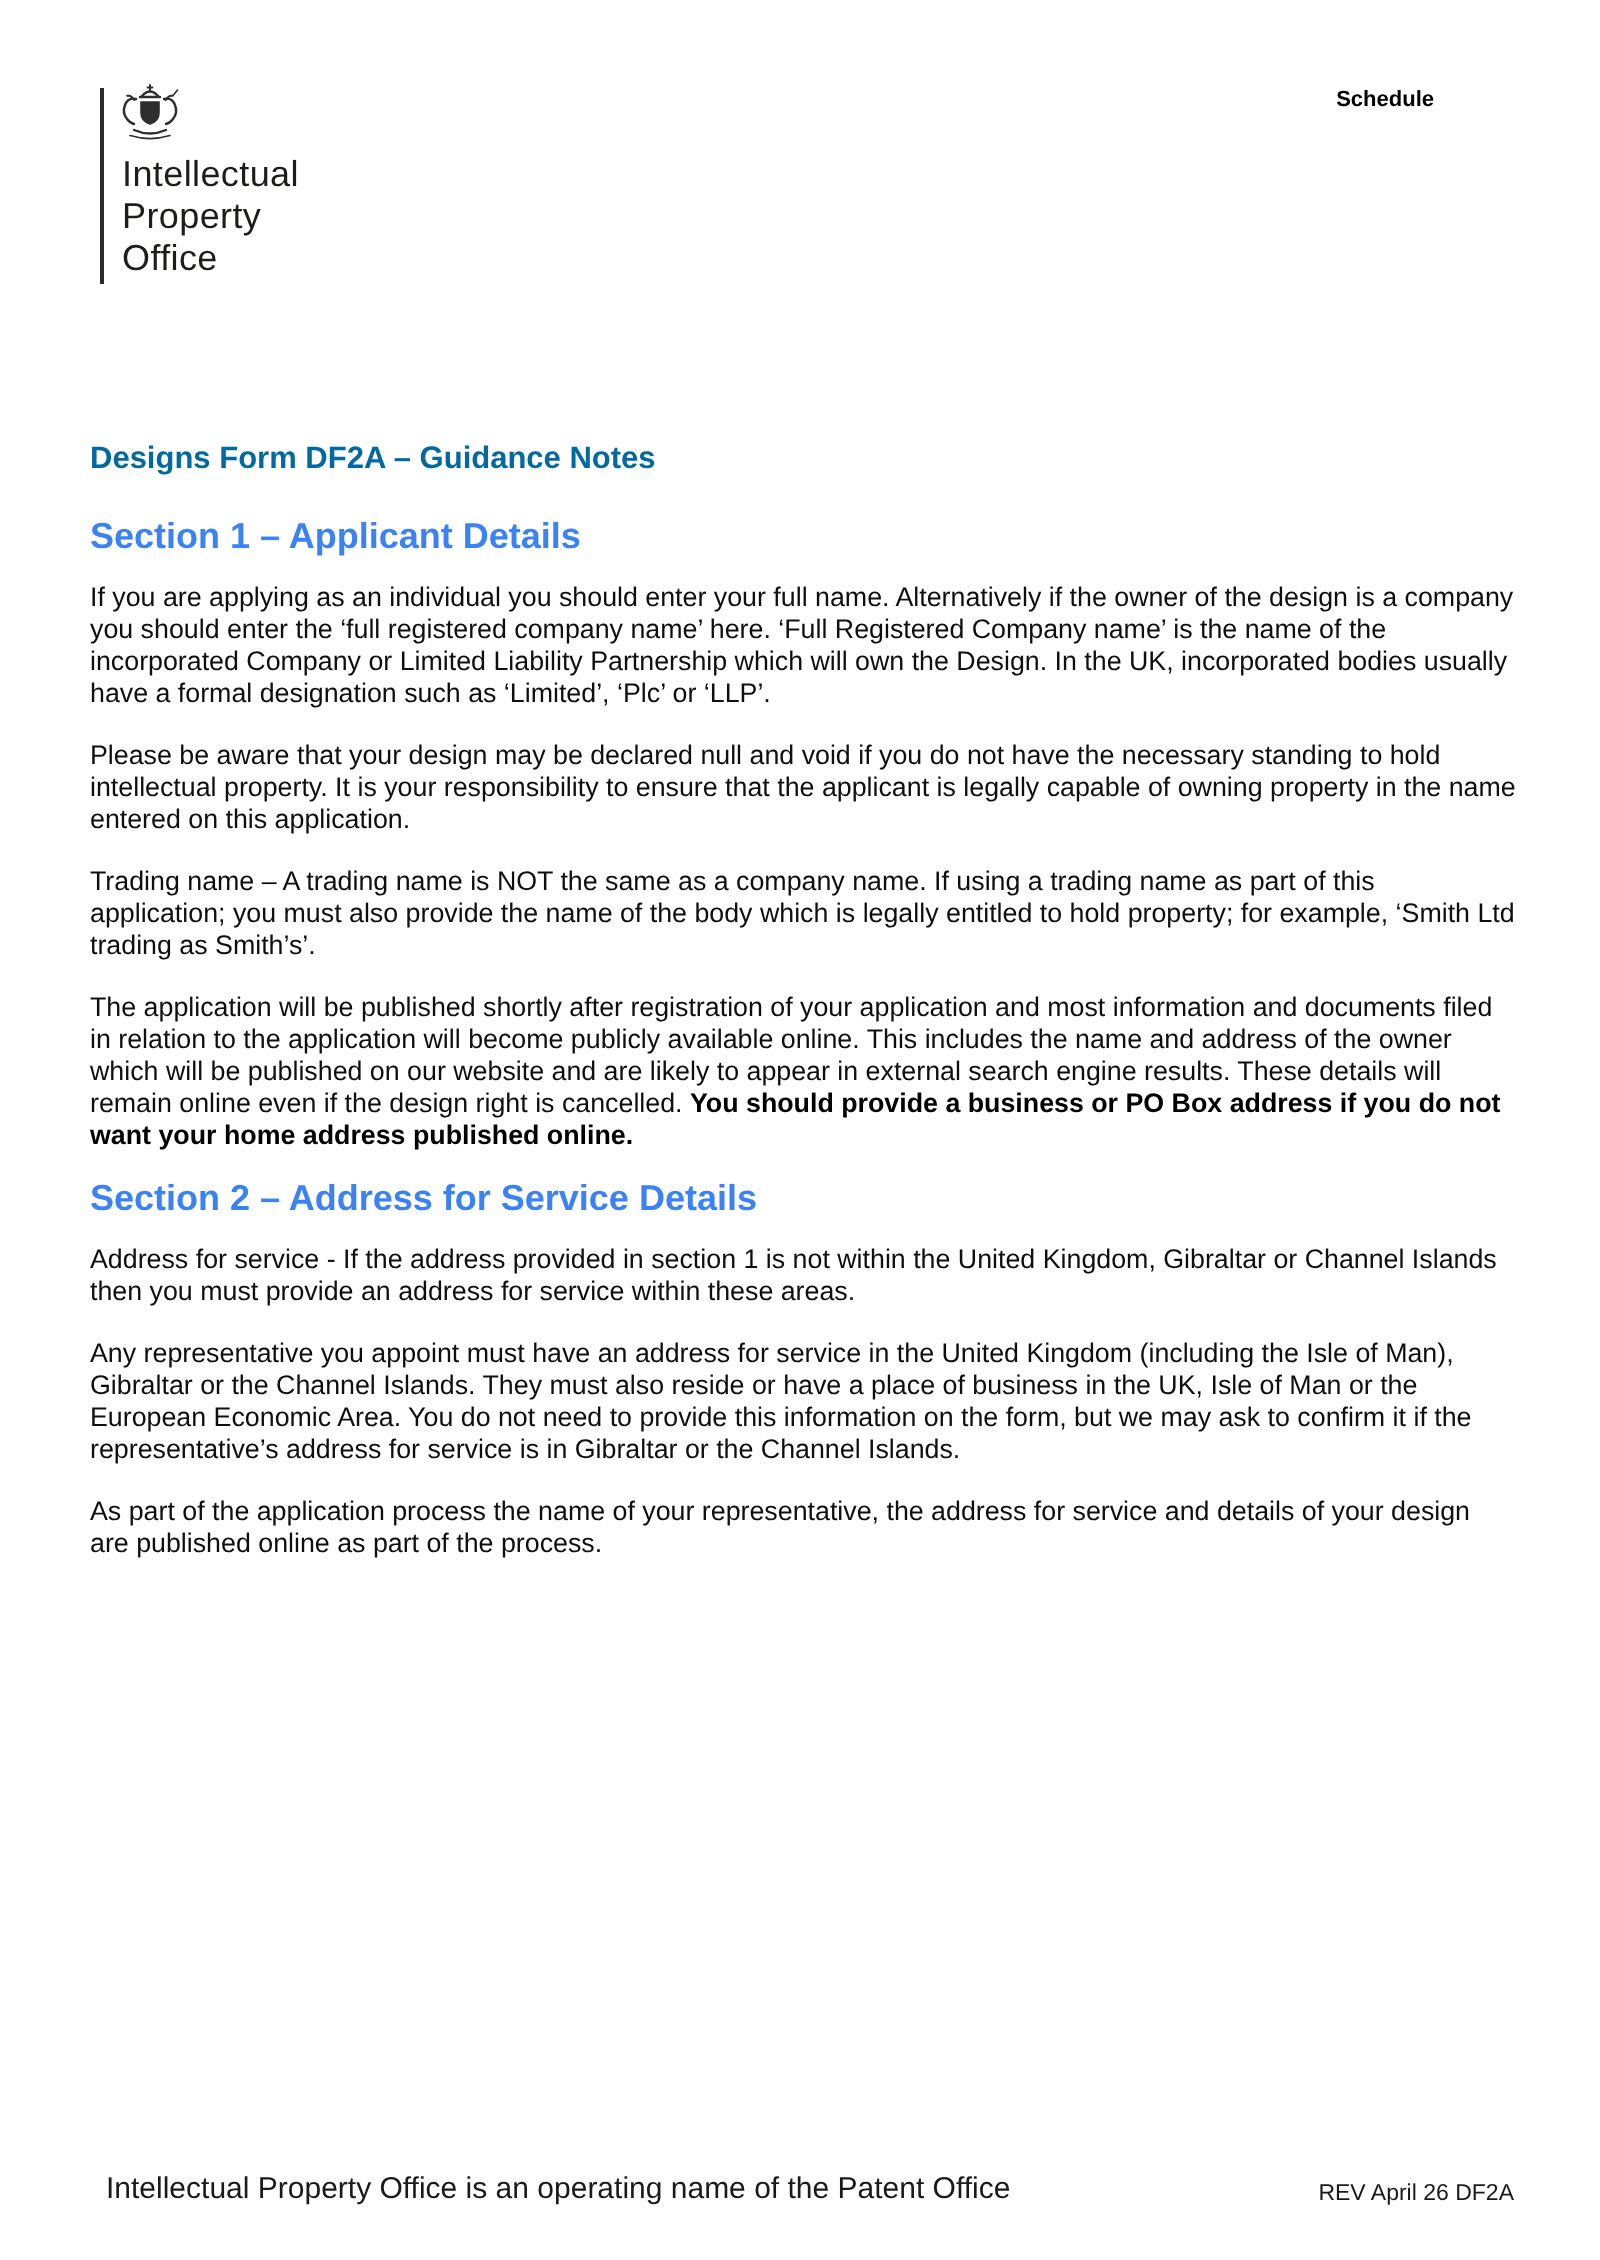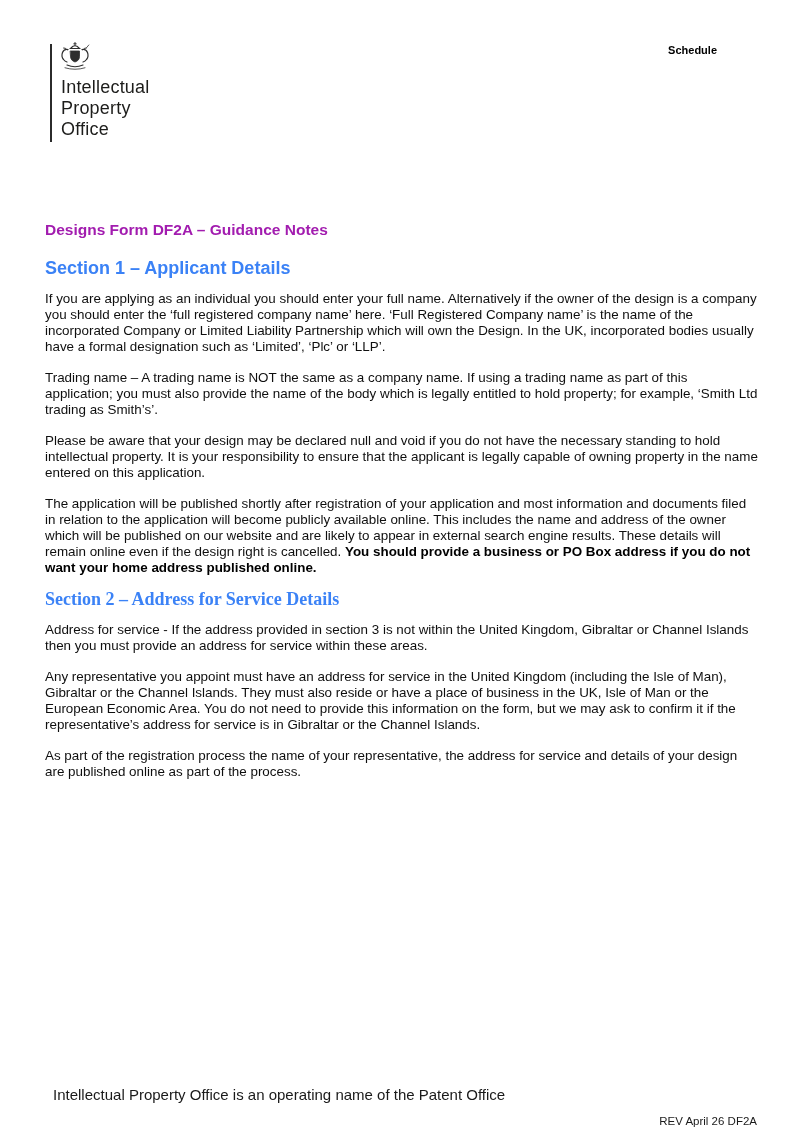--- a/index.html
+++ b/index.html
@@ -26,38 +26,38 @@
   .schedule-label {
     position:absolute; top:44px; right:83px;
     font-size:11px; font-weight:bold; color:#000;
   }
   
   .content {
     position:absolute; left:45px; top:221px; width:713px;
     font-size:13.4px; line-height:16px;
   }
   .doc-title {
-    font-size:15.5px; font-weight:bold; color:#a21caf;
+    font-size:15.5px; font-weight:bold; color:#0369a1;
     margin:0 0 22px 0; line-height:17px;
   }
   .section-heading {
     font-size:18px; font-weight:bold; color:#3b82f6;
     margin:16px 0 15px 0; line-height:16px;
   }
-  .section-heading.second { margin-top:7px;font-family:Liberation Serif, serif; }
+  .section-heading.second { margin-top:7px; }
   .content p { margin:0 0 15px 0; }
   .content strong { font-weight:bold; color:#000; }
   
   .footer-left {
     position:absolute; left:53px; top:1086px;
     font-size:15px; color:#1a1a1a;
   }
   .footer-right {
     position:absolute; right:43px; top:1091px;
-    font-size:11.5px; color:#1a1a1a;margin-top:24px;
+    font-size:11.5px; color:#1a1a1a;
   }
 </style>
 </head>
 <body>
 
 <div class="page">
 
   <div>
     <div class="logo-bar"></div>
     <div class="crest">
@@ -84,26 +84,26 @@
     </div>
   </div>
 
   <div class="schedule-label">Schedule</div>
 
   <div class="content">
     <h1 class="doc-title">Designs Form DF2A – Guidance Notes</h1>
 
     <h2 class="section-heading">Section 1 – Applicant Details</h2>
     <p>If you are applying as an individual you should enter your full name. Alternatively if the owner of the design is a company you should enter the ‘full registered company name’ here. ‘Full Registered Company name’ is the name of the incorporated Company or Limited Liability Partnership which will own the Design. In the UK, incorporated bodies usually have a formal designation such as ‘Limited’, ‘Plc’ or ‘LLP’.</p>
+    <p>Please be aware that your design may be declared null and void if you do not have the necessary standing to hold intellectual property. It is your responsibility to ensure that the applicant is legally capable of owning property in the name entered on this application.</p>
     <p>Trading name – A trading name is NOT the same as a company name. If using a trading name as part of this application; you must also provide the name of the body which is legally entitled to hold property; for example, ‘Smith Ltd trading as Smith’s’.</p>
-    <p>Please be aware that your design may be declared null and void if you do not have the necessary standing to hold intellectual property. It is your responsibility to ensure that the applicant is legally capable of owning property in the name entered on this application.</p>
     <p><span>The application will be published shortly after registration of your application and most information and documents filed in relation to the application will become publicly available online. This includes the name and address of the owner which will be published on our website and are likely to appear in external search engine results. These details will remain online even if the design right is cancelled. </span><strong>You should provide a business or PO Box address if you do not want your home address published online.</strong></p>
 
     <h2 class="section-heading second">Section 2 – Address for Service Details</h2>
-    <p>Address for service - If the address provided in section 3 is not within the United Kingdom, Gibraltar or Channel Islands then you must provide an address for service within these areas.</p>
+    <p>Address for service - If the address provided in section 1 is not within the United Kingdom, Gibraltar or Channel Islands then you must provide an address for service within these areas.</p>
     <p>Any representative you appoint must have an address for service in the United Kingdom (including the Isle of Man), Gibraltar or the Channel Islands. They must also reside or have a place of business in the UK, Isle of Man or the European Economic Area. You do not need to provide this information on the form, but we may ask to confirm it if the representative’s address for service is in Gibraltar or the Channel Islands.</p>
-    <p>As part of the registration process the name of your representative, the address for service and details of your design are published online as part of the process.</p>
+    <p>As part of the application process the name of your representative, the address for service and details of your design are published online as part of the process.</p>
   </div>
 
   <div class="footer-left">Intellectual Property Office is an operating name of the Patent Office</div>
   <div class="footer-right">REV April 26 DF2A</div>
 
 </div>
 
 </body></html>

